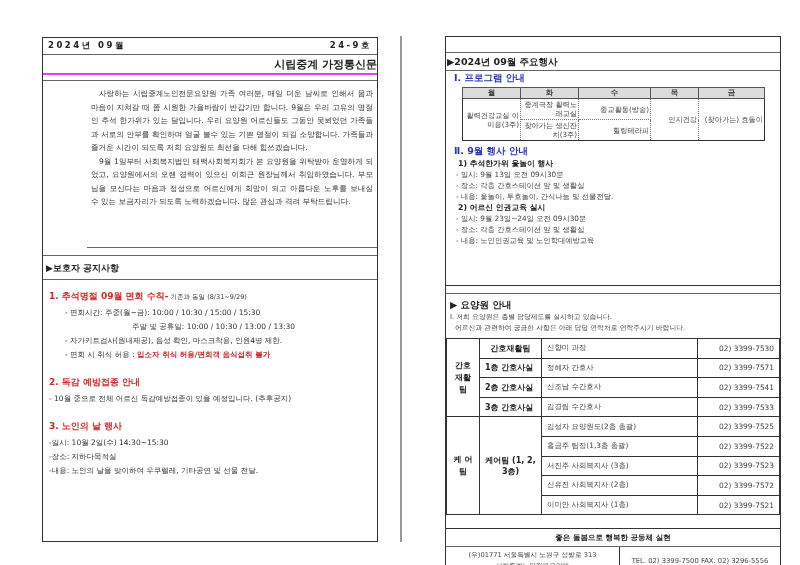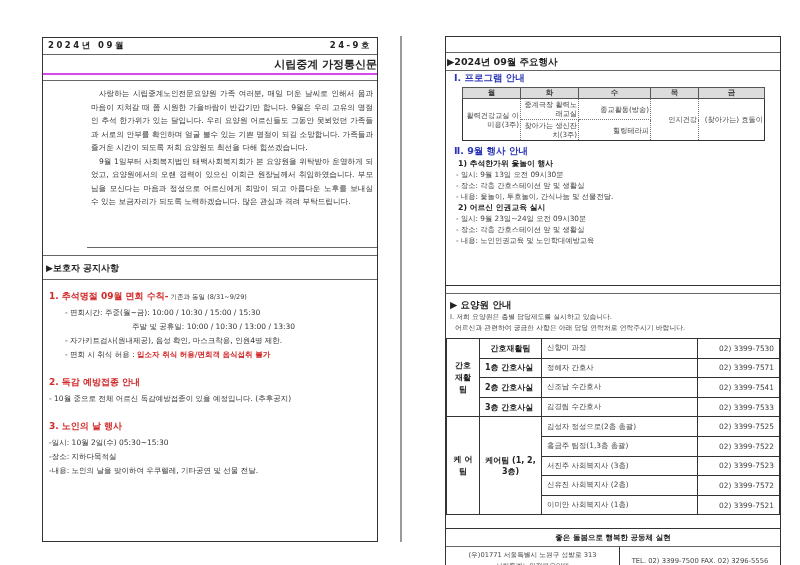--- a/index.html
+++ b/index.html
@@ -79,21 +79,21 @@
     <div class="red-h"><span>1. 추석명절 09월 면회 수칙-</span><span class="sub"> 기존과 동일 (8/31~9/29)</span></div>
     <div class="n-line ind1">- 면회시간: 주중(월~금): 10:00 / 10:30 / 15:00 / 15:30</div>
     <div class="n-line ind2">주말 및 공휴일: 10:00 / 10:30 / 13:00 / 13:30</div>
     <div class="n-line ind1">- 자가키트검사(원내제공), 음성 확인, 마스크착용, 인원4명 제한.</div>
     <div class="n-line ind1"><span>- 면회 시 취식 허용 : </span><span class="red-t">입소자 취식 허용/면회객 음식섭취 불가</span></div>
 
     <div class="sec red-h">2. 독감 예방접종 안내</div>
     <div class="n-line">- 10월 중으로 전체 어르신 독감예방접종이 있을 예정입니다. (추후공지)</div>
 
     <div class="sec red-h">3. 노인의 날 행사</div>
-    <div class="n-line">-일시: 10월 2일(수) 05:30~15:30</div>
+    <div class="n-line">-일시: 10월 2일(수) 14:30~15:30</div>
     <div class="n-line">-장소: 지하다목적실</div>
     <div class="n-line">-내용: 노인의 날을 맞이하여 우쿠렐레, 기타공연 및 선물 전달.</div>
   </div>
 </div>
 
 <div class="right">
   <div class="r-box">
     <div class="r-top"></div>
     <div class="r-events-head">▶2024년 09월 주요행사</div>
     <div class="r-events">
@@ -157,21 +157,21 @@
         <td class="tel">02) 3399-7541</td>
       </tr>
       <tr>
         <td class="team l">3층 간호사실</td>
         <td class="name">김경림 수간호사</td>
         <td class="tel">02) 3399-7533</td>
       </tr>
       <tr>
         <td class="grp" rowspan="5">케 어 팀</td>
         <td class="team" rowspan="5">케어팀 (1, 2, 3층)</td>
-        <td class="name">김성자 정성으로(2층 총괄)</td>
+        <td class="name">김성자 요양원도(2층 총괄)</td>
         <td class="tel">02) 3399-7525</td>
       </tr>
       <tr>
         <td class="name">홍금주 팀장(1,3층 총괄)</td>
         <td class="tel">02) 3399-7522</td>
       </tr>
       <tr>
         <td class="name">서진주 사회복지사 (3층)</td>
         <td class="tel">02) 3399-7523</td>
       </tr>

